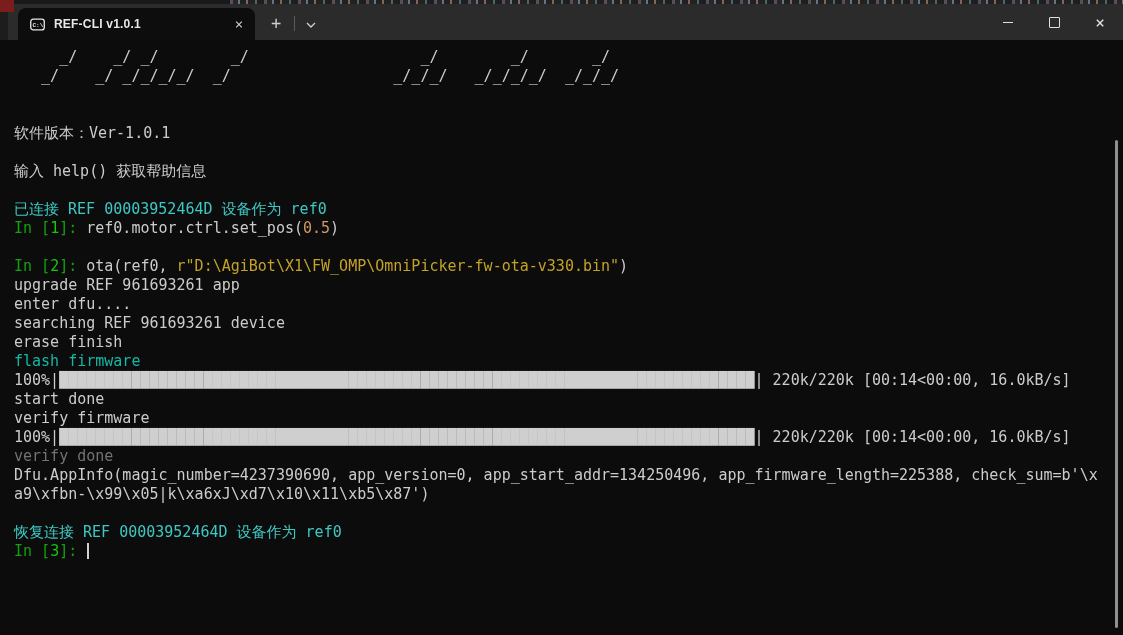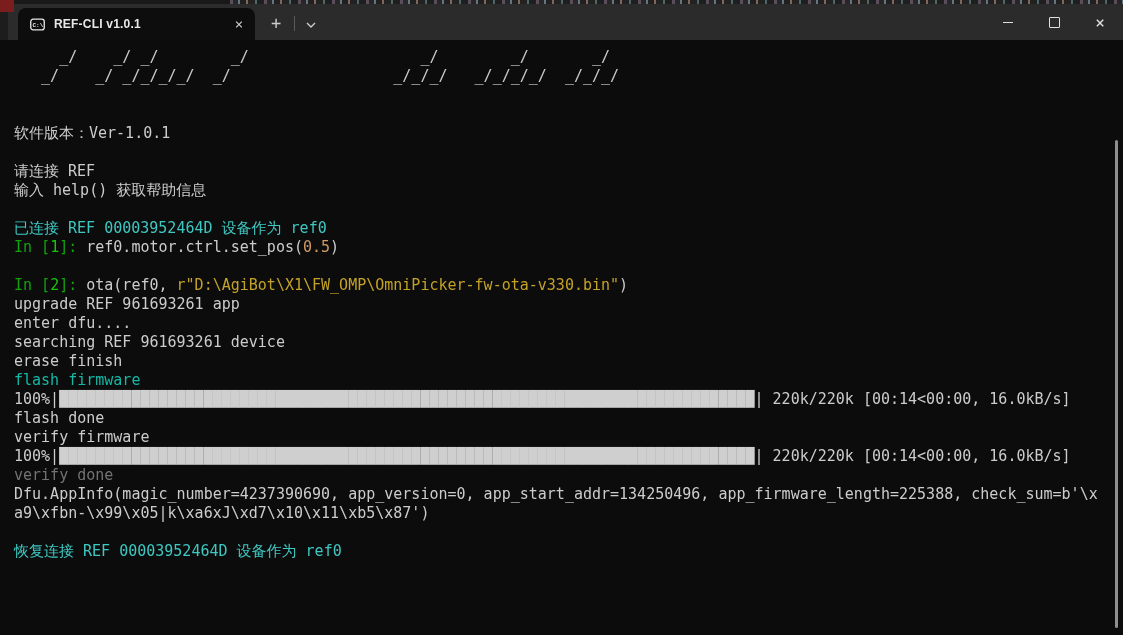--- a/index.html
+++ b/index.html
@@ -81,37 +81,37 @@
     <button class="winbtn">×</button>
   </div>
 
   <div class="terminal" id="term">
       <div class="tline"><span style="color: rgb(204, 204, 204);">     _/    _/ _/        _/                   _/        _/       _/</span></div>
       <div class="tline"><span style="color: rgb(204, 204, 204);">   _/    _/ _/_/_/_/  _/                  _/_/_/   _/_/_/_/  _/_/_/</span></div>
       <div class="tline"></div>
       <div class="tline"></div>
       <div class="tline"><span style="color: rgb(204, 204, 204);">软件版本：Ver-1.0.1</span></div>
       <div class="tline"></div>
-      <div class="tline"><span style="color: rgb(204, 204, 204);">请连接 REF</span></div>
       <div class="tline"><span style="color: rgb(204, 204, 204);">输入 help() 获取帮助信息</span></div>
       <div class="tline"></div>
       <div class="tline"><span style="color: rgb(62, 200, 194);">已连接 REF 00003952464D 设备作为 ref0</span></div>
       <div class="tline"><span style="color: rgb(19, 161, 14);">In [</span><span style="color: rgb(22, 198, 12);">1</span><span style="color: rgb(19, 161, 14);">]: </span><span style="color: rgb(204, 204, 204);">ref0.motor.ctrl.set_pos(</span><span style="color: rgb(209, 154, 102);">0.5</span><span style="color: rgb(204, 204, 204);">)</span></div>
       <div class="tline"></div>
       <div class="tline"><span style="color: rgb(19, 161, 14);">In [</span><span style="color: rgb(22, 198, 12);">2</span><span style="color: rgb(19, 161, 14);">]: </span><span style="color: rgb(204, 204, 204);">ota(ref0, </span><span style="color: rgb(196, 162, 39);">r"D:\AgiBot\X1\FW_OMP\OmniPicker-fw-ota-v330.bin"</span><span style="color: rgb(204, 204, 204);">)</span></div>
       <div class="tline"><span style="color: rgb(204, 204, 204);">upgrade REF 961693261 app</span></div>
       <div class="tline"><span style="color: rgb(204, 204, 204);">enter dfu....</span></div>
       <div class="tline"><span style="color: rgb(204, 204, 204);">searching REF 961693261 device</span></div>
       <div class="tline"><span style="color: rgb(204, 204, 204);">erase finish</span></div>
       <div class="tline"><span style="color: #14b8a6;">flash firmware</span></div>
       <div class="tline"><span style="color: rgb(204, 204, 204);">100%|</span><span style="color: rgb(207, 207, 207);">█████████████████████████████████████████████████████████████████████████████</span><span style="color: rgb(204, 204, 204);">| 220k/220k [00:14&lt;00:00, 16.0kB/s]</span></div>
-      <div class="tline"><span style="color: rgb(204, 204, 204);">flash done</span></div>
+      <div class="tline"><span style="color: rgb(204, 204, 204);">start done</span></div>
       <div class="tline"><span style="color: rgb(204, 204, 204);">verify firmware</span></div>
       <div class="tline"><span style="color: rgb(204, 204, 204);">100%|</span><span style="color: rgb(207, 207, 207);">█████████████████████████████████████████████████████████████████████████████</span><span style="color: rgb(204, 204, 204);">| 220k/220k [00:14&lt;00:00, 16.0kB/s]</span></div>
       <div class="tline"><span style="color: #737373;">verify done</span></div>
       <div class="tline"><span style="color: rgb(204, 204, 204);">Dfu.AppInfo(magic_number=4237390690, app_version=0, app_start_addr=134250496, app_firmware_length=225388, check_sum=b'\x</span></div>
       <div class="tline"><span style="color: rgb(204, 204, 204);">a9\xfbn-\x99\x05|k\xa6xJ\xd7\x10\x11\xb5\x87')</span></div>
       <div class="tline"></div>
       <div class="tline"><span style="color: rgb(62, 200, 194);">恢复连接 REF 00003952464D 设备作为 ref0</span></div>
+      <div class="tline"><span style="color: rgb(19, 161, 14);">In [</span><span style="color: rgb(22, 198, 12);">3</span><span style="color: rgb(19, 161, 14);">]: </span><span class="cursor"></span></div>
     </div>
 
   <div class="scrollbar"></div>
 </div>
 
 </body></html>

